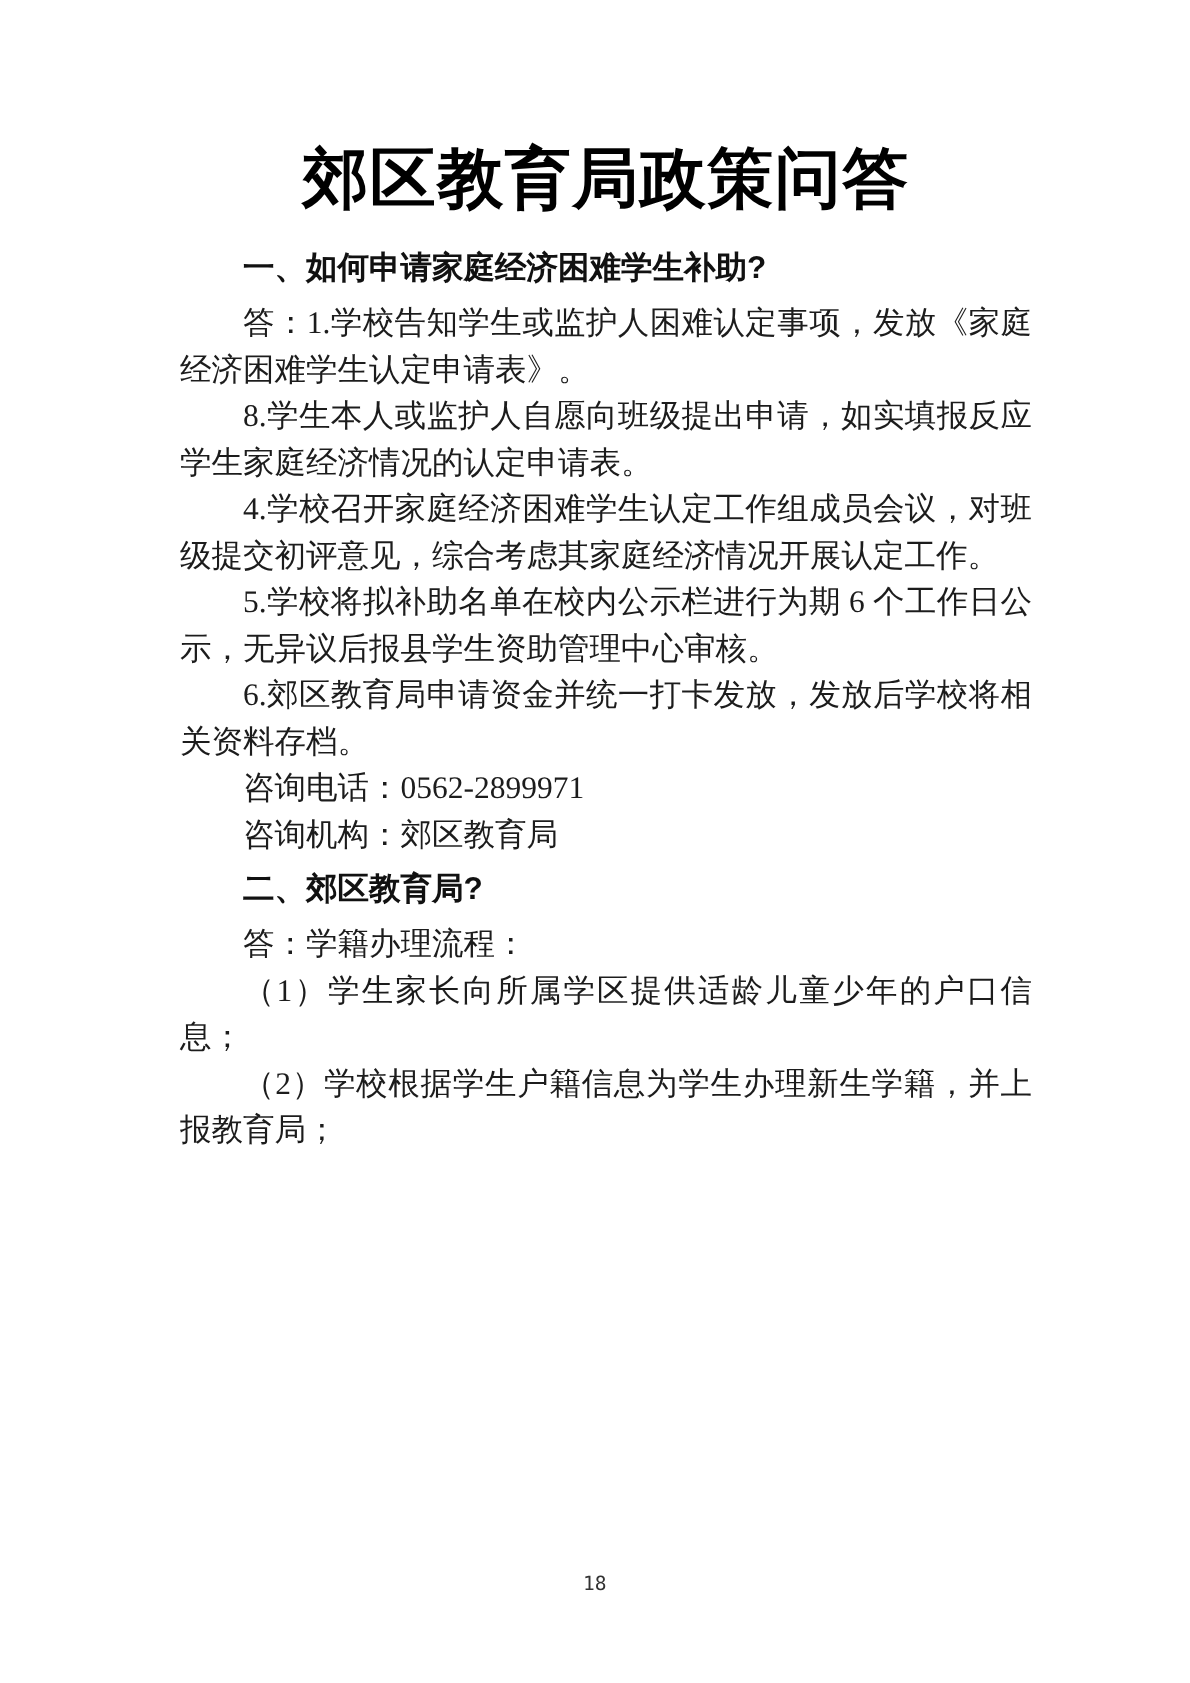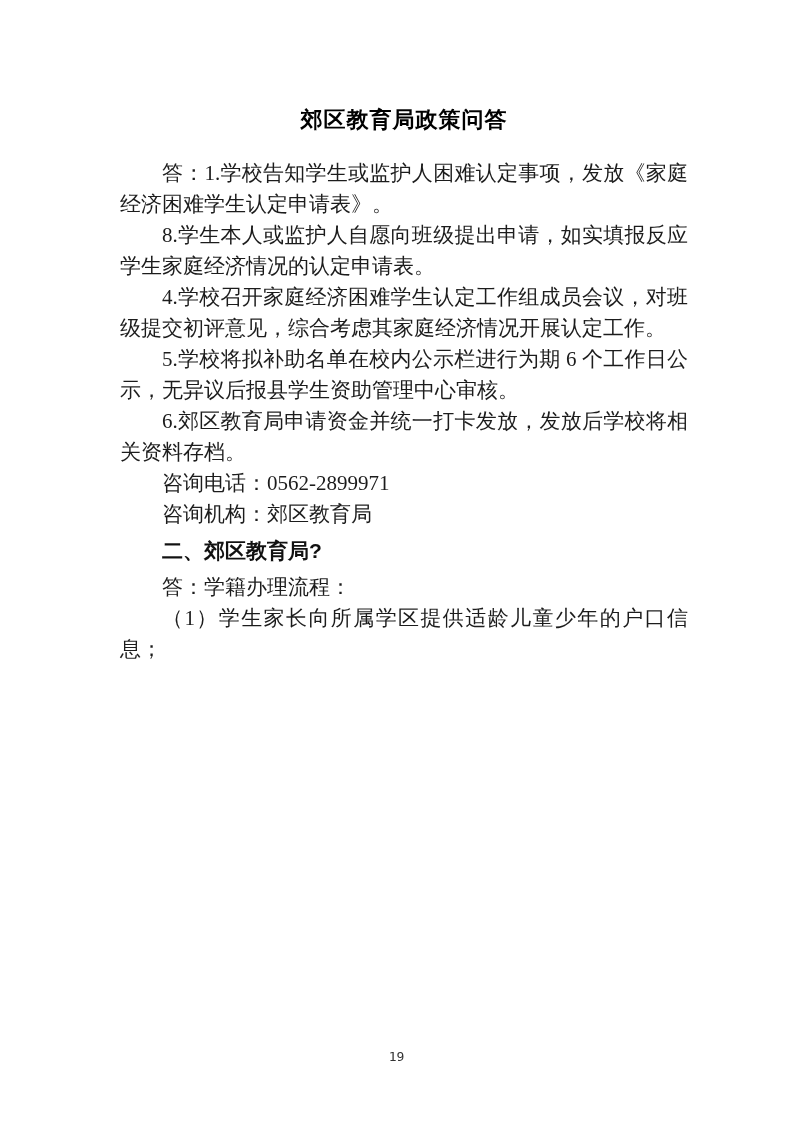--- a/index.html
+++ b/index.html
@@ -15,21 +15,21 @@
     background: #ffffff;
     box-sizing: border-box;
     padding: 96px 105px 0 120px;
     overflow: hidden;
     color: #1c1c1c;
     font-family: "Liberation Serif", "DejaVu Serif", serif;
   }
   .doc-title {
     margin: 0;
     font-family: "Liberation Serif", "DejaVu Serif", serif;
-    font-size: 22px;
+    font-size: 44px;
     font-weight: bold;
     line-height: 48px;
     text-align: center;
     color: #000000;
     letter-spacing: 1px;
   }
   .title-gap {
     height: 14px;
   }
   .section {
@@ -66,30 +66,32 @@
 </head>
 <body>
 
 <div class="page">
 
   <h1 class="doc-title">郊区教育局政策问答</h1>
 
   <div class="title-gap"></div>
 
   <section class="section">
+    <h2 class="section-heading">一、如何申请家庭经济困难学生补助?</h2>
     <p class="para">答：1.学校告知学生或监护人困难认定事项，发放《家庭经济困难学生认定申请表》。</p>
     <p class="para">8.学生本人或监护人自愿向班级提出申请，如实填报反应学生家庭经济情况的认定申请表。</p>
     <p class="para">4.学校召开家庭经济困难学生认定工作组成员会议，对班级提交初评意见，综合考虑其家庭经济情况开展认定工作。</p>
     <p class="para">5.学校将拟补助名单在校内公示栏进行为期 6 个工作日公示，无异议后报县学生资助管理中心审核。</p>
     <p class="para">6.郊区教育局申请资金并统一打卡发放，发放后学校将相关资料存档。</p>
     <p class="para">咨询电话：0562-2899971</p>
     <p class="para">咨询机构：郊区教育局</p>
   </section>
 
   <section class="section">
     <h2 class="section-heading">二、郊区教育局?</h2>
     <p class="para">答：学籍办理流程：</p>
     <p class="para">（1）学生家长向所属学区提供适龄儿童少年的户口信息；</p>
+    <p class="para">（2）学校根据学生户籍信息为学生办理新生学籍，并上报教育局；</p>
   </section>
 
-  <div class="page-number">19</div>
+  <div class="page-number">18</div>
 
 </div>
 
 </body></html>

